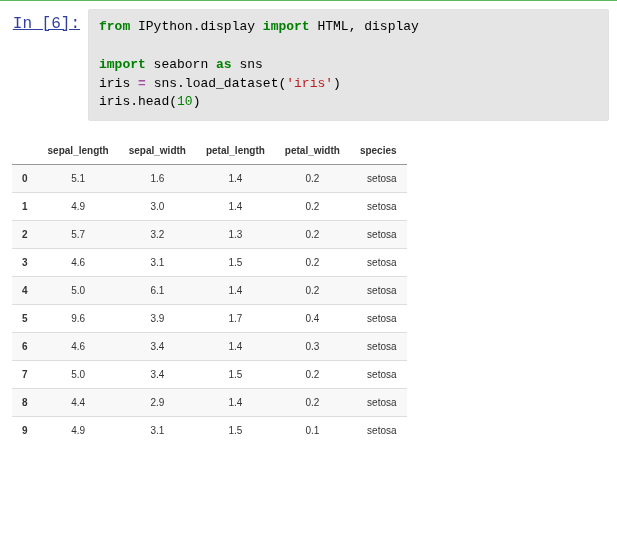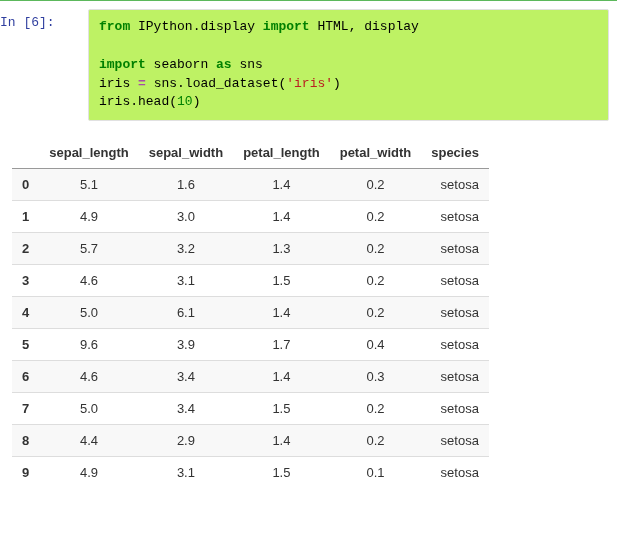--- a/index.html
+++ b/index.html
@@ -16,49 +16,51 @@
       border-top: 1px solid #5cb85c;
       padding-top: 8px;
     }
     .cell-row {
       display: flex;
       align-items: flex-start;
     }
     .prompt {
       width: 88px;
       min-width: 88px;
+      text-align: right;
       padding: 6px 8px 0 0;
       font-family: Menlo, Monaco, Consolas, "Courier New", monospace;
-      font-size: 13px;
+      font-size: 16px;
+      text-decoration: underline;
     }
     .prompt-in { color: #303F9F; }
     .prompt-out { color: #D84315; }
     .code-cell {
       flex: 1;
-      background: #bef264;
+      background: #e5e5e5;
       border: 1px solid #e1e1e1;
       border-radius: 2px;
       padding: 8px 10px;
       font-family: Menlo, Monaco, Consolas, "Courier New", monospace;
       font-size: 13px;
       line-height: 1.45;
       white-space: pre;
       margin-right: 8px;
     }
     .kw { color: #008000; font-weight: bold; }
     .op { color: #a64ca6; font-weight: bold; }
     .str { color: #ba2121; }
     .num { color: #008000; }
     .output-area {
       flex: 1;
       padding: 6px 8px 0 12px;
     }
     table.df {
       border-collapse: collapse;
-      font-size: 13px;
+      font-size: 10px;
       color: #333;
     }
     table.df thead th {
       font-weight: bold;
       text-align: right;
       padding: 8px 10px;
       border-bottom: 1px solid #999;
     }
     table.df thead th:first-child {
       border-bottom: 1px solid #999;

